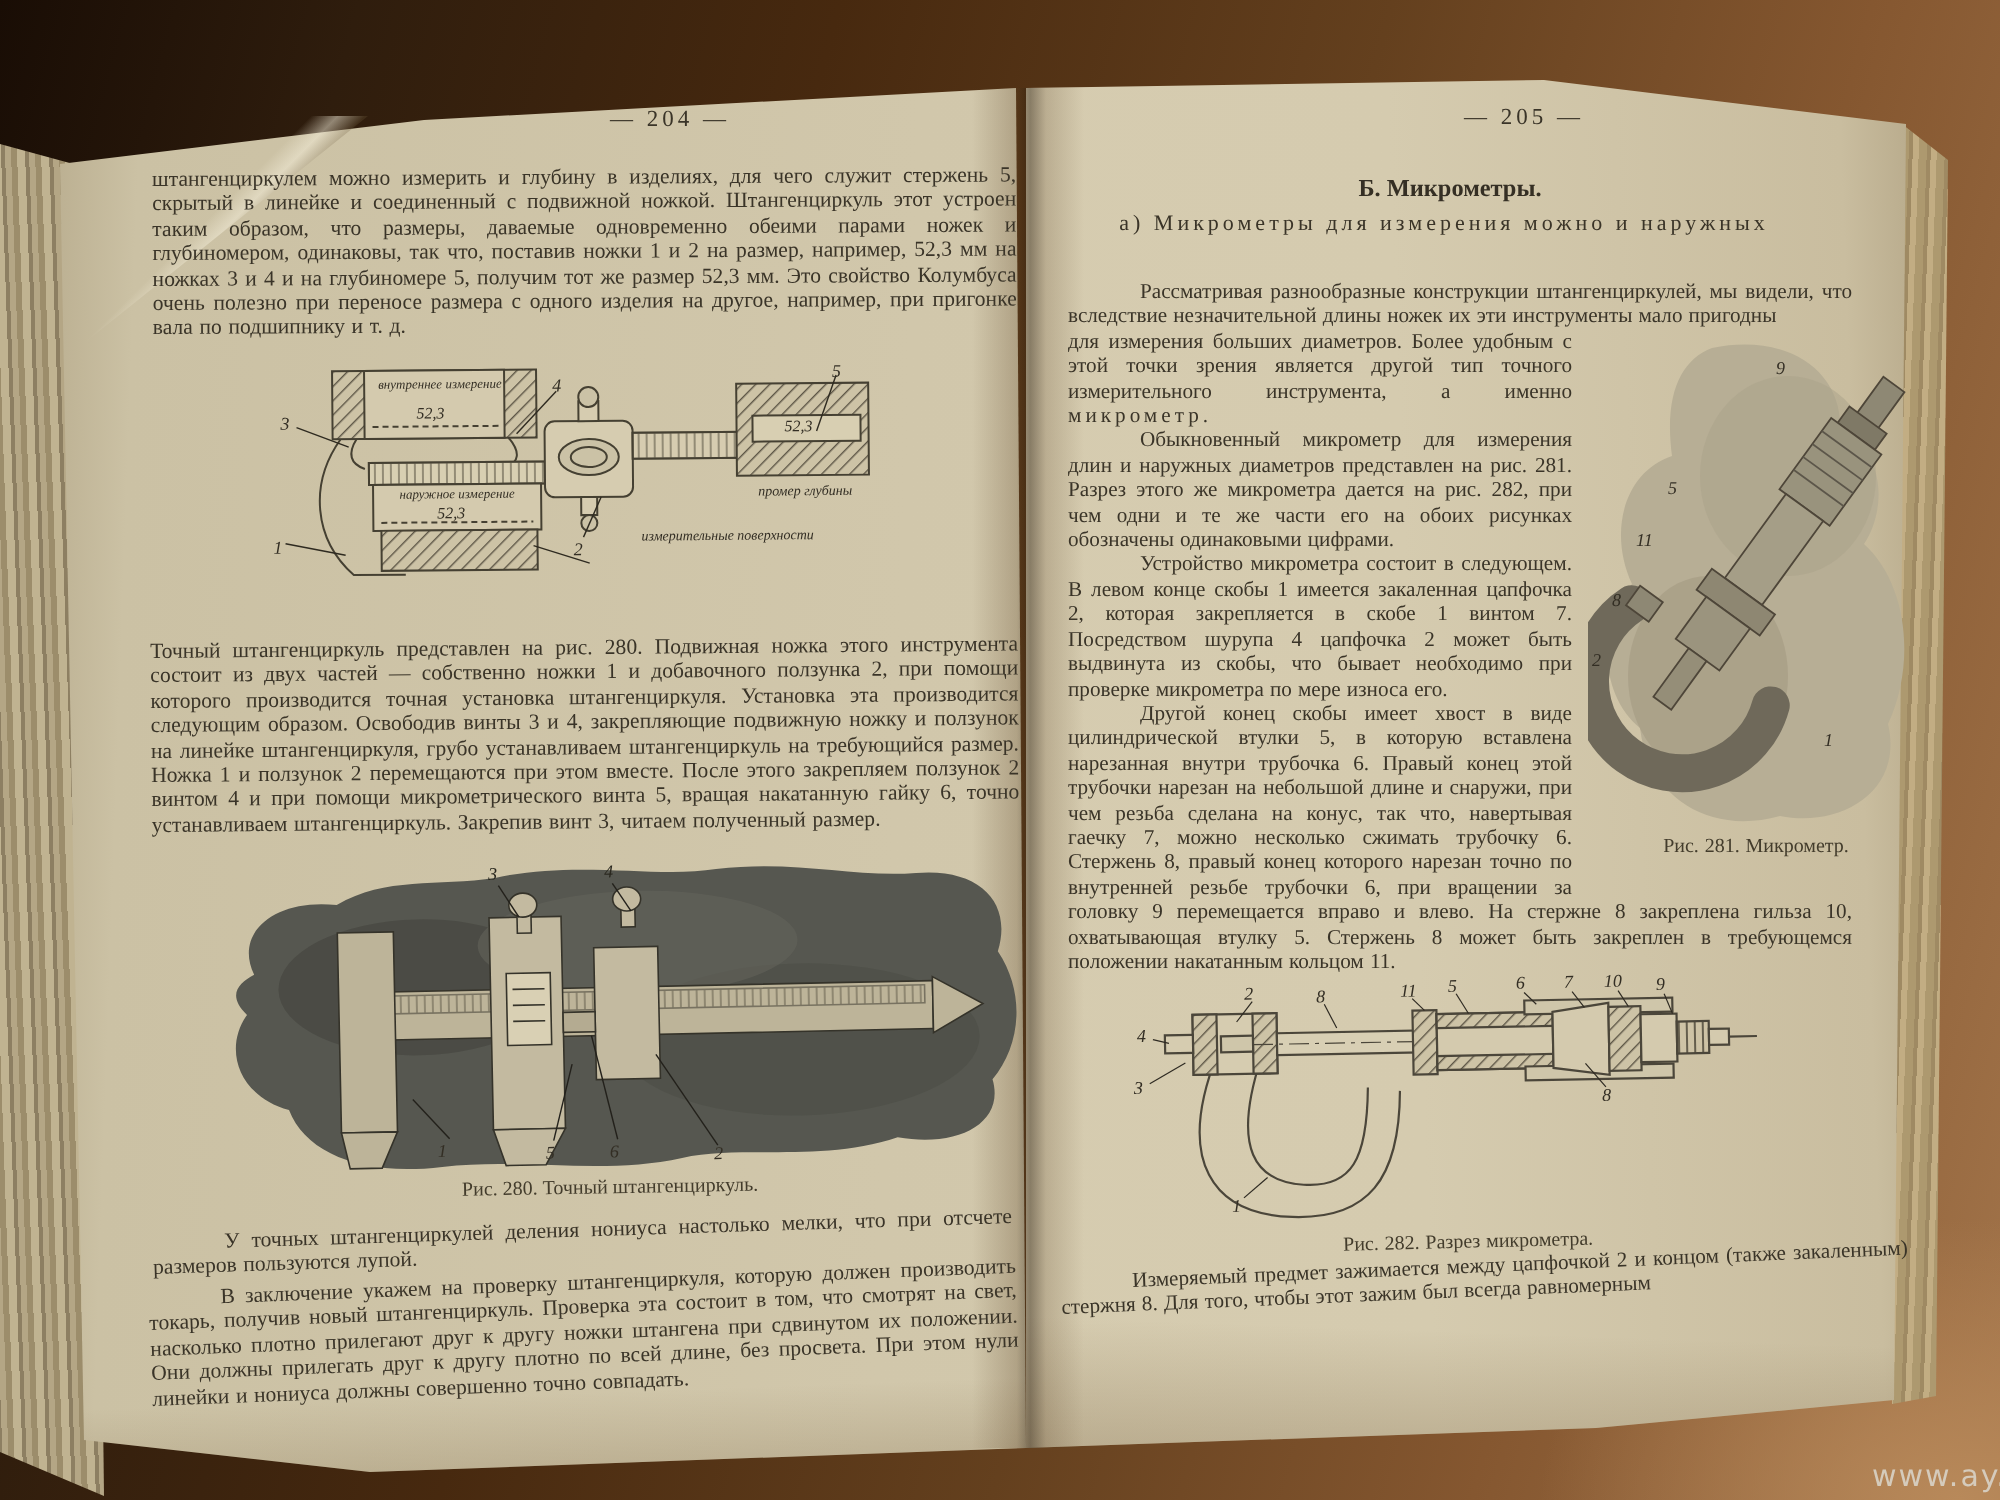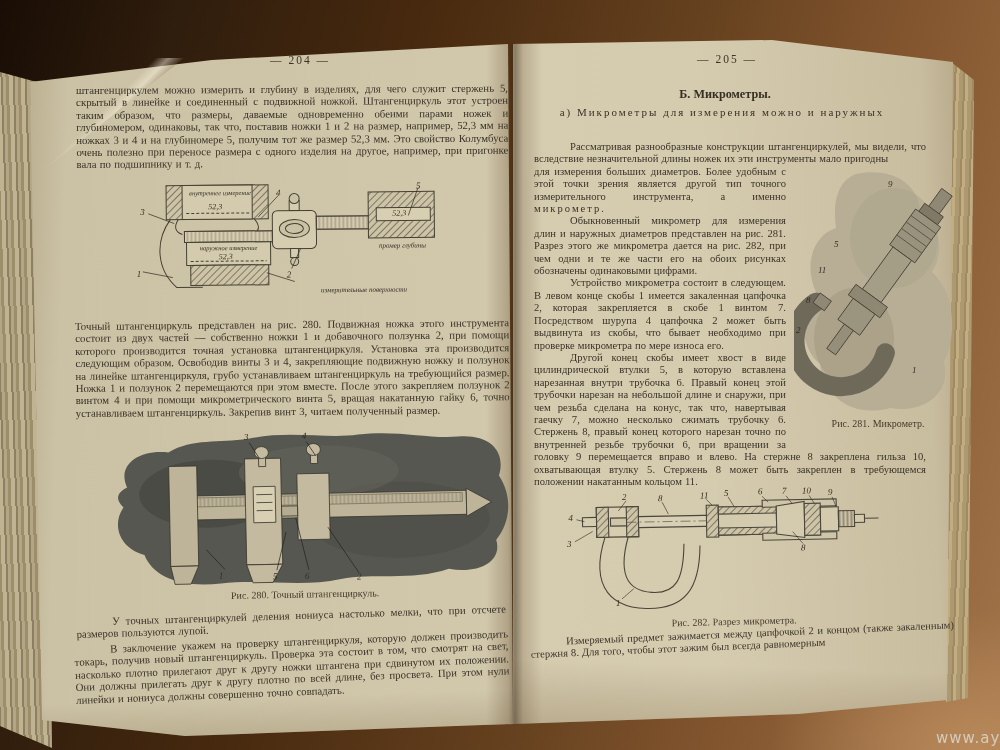--- a/index.html
+++ b/index.html
@@ -27,21 +27,21 @@
     background:repeating-linear-gradient(92deg,#9f8a63 0 2px,#c2ad83 2px 5px,#ad996f 5px 9px);}
   .crease{position:absolute;left:34px;top:58px;width:150px;height:120px;
     background:linear-gradient(135deg,rgba(0,0,0,0) 45%,rgba(244,238,218,.5) 50%,rgba(110,92,62,.28) 55%,rgba(0,0,0,0) 62%);
     clip-path:polygon(0 0,150px 0,0 120px);}
   .t,.rt{position:absolute;color:#3a3428;text-align:justify;}
   .t{font-size:10.8px;line-height:12.4px;width:432px;word-spacing:.6px;transform-origin:left top;}
   .rt{font-size:10.6px;line-height:12.4px;word-spacing:.4px;}
   p{margin:0;padding:0;}
   .ind{text-indent:36px;}
   .cap{position:absolute;font-size:10px;color:#433c2c;text-align:center;transform-origin:left top;}
-  .pnum{position:absolute;font-size:11.5px;color:#3a3428;letter-spacing:2px;text-align:center;width:130px;}
+  .pnum{position:absolute;font-size:11.5px;color:#3a3428;letter-spacing:2px;text-align:right;width:130px;}
   .head{position:absolute;font-weight:bold;font-size:12.2px;color:#352f24;text-align:center;}
   .sub{position:absolute;font-size:11px;color:#3a3428;letter-spacing:2px;text-align:center;}
   .fl{position:absolute;font-style:italic;font-size:9px;color:#332e24;line-height:1;white-space:nowrap;}
   .fls{font-size:6.5px;text-align:center;line-height:1.15;}
   .sp{letter-spacing:2px;font-family:Liberation Serif, serif;}
   .fig{position:absolute;transform-origin:left top;}
   .fig281f{float:right;width:168px;height:278px;margin:2px -36px 2px 8px;position:relative;}
   .cap281{font-size:10px;color:#433c2c;text-align:center;margin-top:2px;}
   .cap282{display:block;font-size:10px;color:#433c2c;text-align:center;margin:4px 0 2px 30px;width:340px;transform:rotate(-1.4deg);transform-origin:left top;}
   .fig282w{margin:8px 0 0 32px;width:340px;height:120px;position:relative;transform:rotate(-1.1deg);transform-origin:left top;}
@@ -113,21 +113,21 @@
         <line x1="292" y1="6" x2="282" y2="34"></line>
         <line x1="168" y1="99" x2="140" y2="90"></line>
       </g>
     </svg>
     <span class="fl fls" style="left:63px;top:6px;width:58px;">внутреннее измерение</span>
     <span class="fl" style="left:82px;top:20px;font-size:8px;">52,3</span>
     <span class="fl fls" style="left:70px;top:61px;width:64px;">наружное измерение</span>
     <span class="fl" style="left:92px;top:70px;font-size:8px;">52,3</span>
     <span class="fl" style="left:266px;top:28px;font-size:8px;">52,3</span>
     <span class="fl fls" style="left:246px;top:60px;width:60px;font-size:7px;">промер глубины</span>
-    <span class="fl fls" style="left:148px;top:104px;font-size:7px;padding-left:46px;">измерительные поверхности</span>
+    <span class="fl fls" style="left:148px;top:82px;font-size:7px;padding-left:46px;">измерительные поверхности</span>
     <span class="fl" style="left:14px;top:24px;">3</span>
     <span class="fl" style="left:150px;top:6px;">4</span>
     <span class="fl" style="left:160px;top:88px;">2</span>
     <span class="fl" style="left:10px;top:86px;">1</span>
     <span class="fl" style="left:290px;top:0px;">5</span>
   </div>
 
   <p class="t" style="left:75px;top:320px;width:434px;transform:rotate(-0.5deg);">Точный штангенциркуль представлен на рис. 280. Подвижная ножка этого инструмента состоит из двух частей — собственно ножки 1 и добавочного ползунка 2, при помощи которого производится точная установка штангенциркуля. Установка эта производится следующим образом. Освободив винты 3 и 4, закрепляющие подвижную ножку и ползунок на линейке штангенциркуля, грубо устанавливаем штангенциркуль на требующийся размер. Ножка 1 и ползунок 2 перемещаются при этом вместе. После этого закрепляем ползунок 2 винтом 4 и при помощи микрометрического винта 5, вращая накатанную гайку 6, точно устанавливаем штангенциркуль. Закрепив винт 3, читаем полученный размер.</p>
 
   <div class="fig" style="left:98px;top:436px;width:420px;height:152px;transform:rotate(-1.2deg);">

